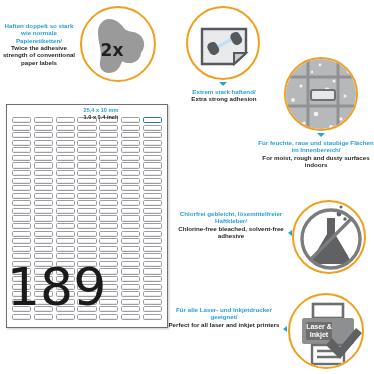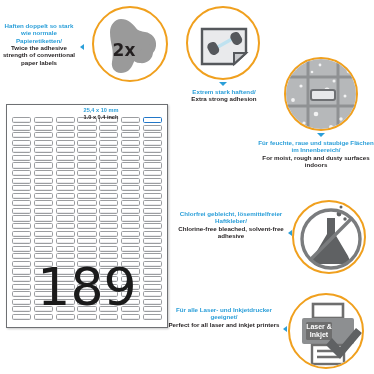--- a/index.html
+++ b/index.html
@@ -39,41 +39,41 @@
   #grid{
     position:absolute;left:5px;top:12px;right:5px;bottom:7px;
     display:grid;gap:1.4px 2.6px;
   }
   .lbl{
     border:0.8px solid #9b9da0;border-radius:1.6px;background:#ffffff;
     box-shadow:inset 0 -0.7px 0 #e3e4e6;
   }
   .lbl.hot{border:1.6px solid #2277c8;box-shadow:none;}
   #count{
-    position:absolute;left:0;right:0;top:156px;text-align:center;
+    position:absolute;left:0;right:0;top:156px;text-align:left;
     font-size:52px;font-weight:400;color:#1a1a1a;letter-spacing:0px;
     font-family:"DejaVu Sans",sans-serif;line-height:1;
   }
   #dims{
     position:absolute;left:60px;top:107px;width:82px;text-align:center;
     font-size:5.6px;font-weight:bold;line-height:1.28;z-index:4;
   }
   #dims .mm{color:#2b9fd9;display:block;}
   #dims .inch{color:#231f20;display:block;}
 </style>
 </head>
 <body>
 
 <div class="feat">
   <div class="cap" style="left:0px;top:22px;width:78px;">
     <span class="de">Haften doppelt so stark wie normale Papieretiketten/</span>
     <span class="en">Twice the adhesive strength of conventional paper labels</span>
   </div>
   <div class="arrow left" style="left:80px;top:44px;"></div>
-  <div class="ring" style="left:92px;top:6px;width:76px;height:76px;">
+  <div class="ring" style="left:80px;top:6px;width:76px;height:76px;">
     <svg viewBox="0 0 76 76" width="76" height="76">
       <g fill="#9a9a9a">
         <path d="M27 11c-6 0-11 6-11 13 0 6 1 10 2 15 1 5 1 10 0 15-1 5 2 11 9 11 6 0 10-4 12-9 2-5 5-7 10-7 7 0 12-4 13-11 1-7-4-13-11-14-4-1-7-1-9-4-3-4-8-9-15-9z"></path>
         <path d="M49 33c6 1 10 5 10 11 0 7-6 12-13 11-4 0-6-2-9-5 4-1 7-3 9-6 2-3 3-7 3-11z"></path>
       </g>
       <text x="30" y="48" text-anchor="middle" font-family="DejaVu Sans, sans-serif" font-size="17" font-weight="bold" fill="#231f20">2x</text>
     </svg>
   </div>
 </div>
 

